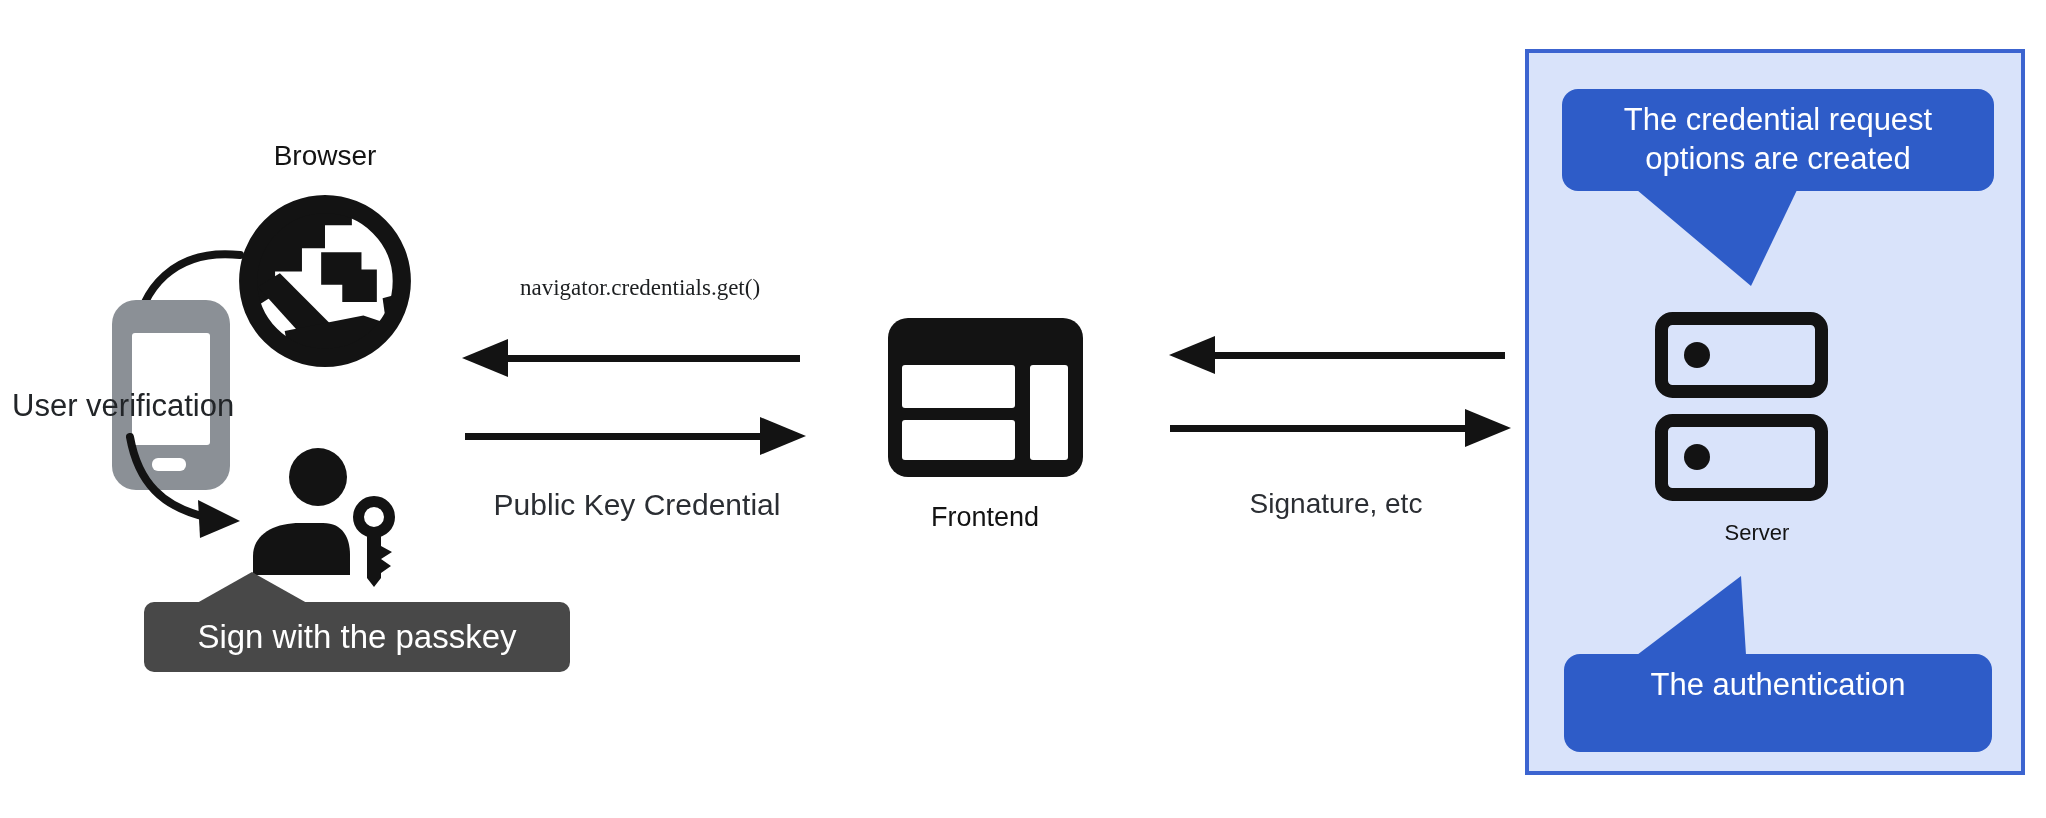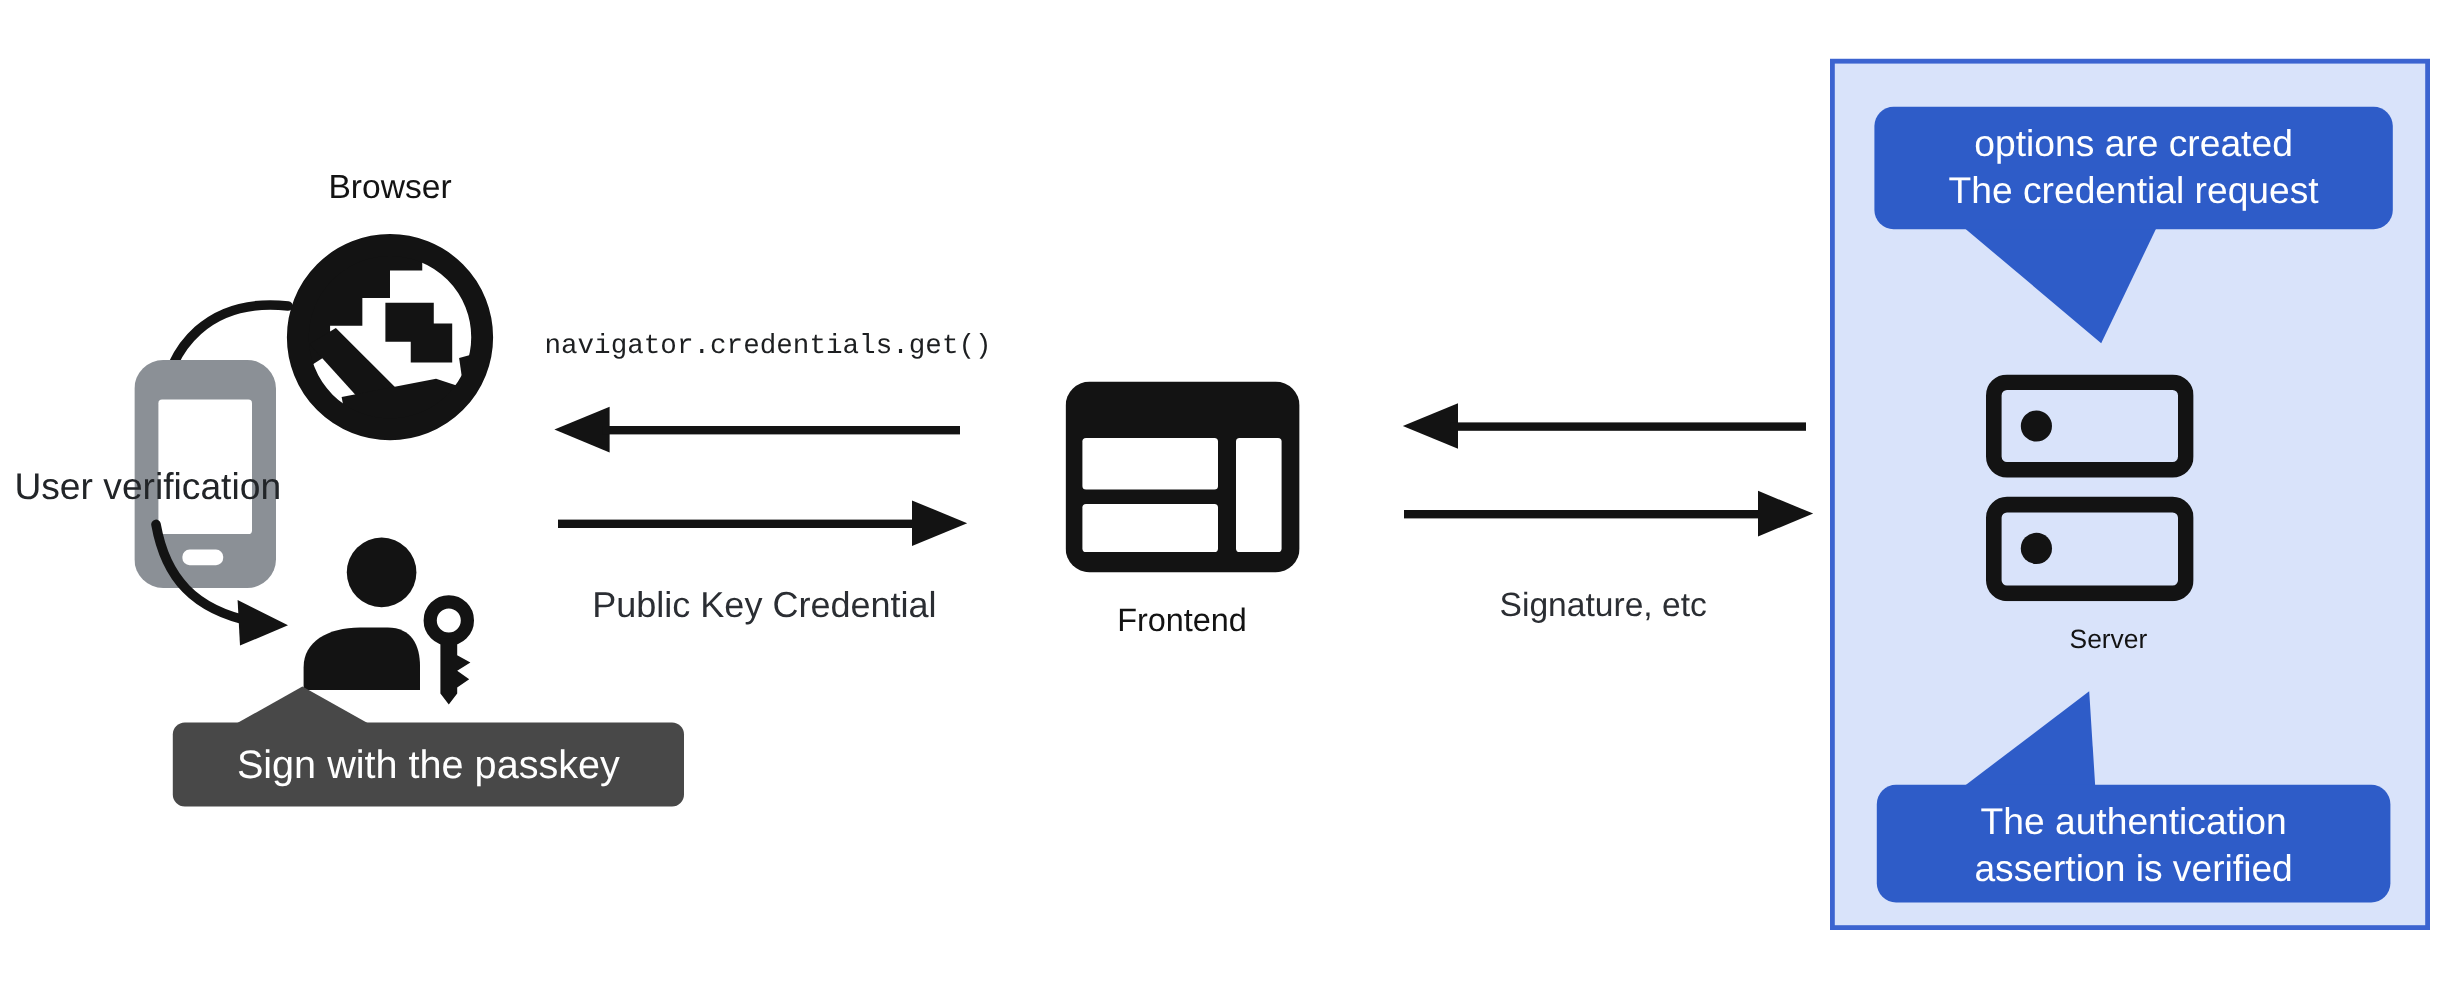--- a/index.html
+++ b/index.html
@@ -17,21 +17,21 @@
   .flow-label{color:var(--text_dark);white-space:nowrap}
 
   
   .h-line{position:absolute;height:7px;background:var(--ink)}
   .head-left{position:absolute;width:0;height:0;border-top:19px solid transparent;
              border-bottom:19px solid transparent;border-right:46px solid var(--ink)}
   .head-right{position:absolute;width:0;height:0;border-top:19px solid transparent;
               border-bottom:19px solid transparent;border-left:46px solid var(--ink)}
 
   
-  .code{font-family:Liberation Mono, monospace;font-size:23px;color:#1d1f21;white-space:nowrap}
+  .code{font-family:Liberation Serif, serif;font-size:23px;color:#1d1f21;white-space:nowrap}
 
   
   .tooltip{position:absolute;left:144px;top:602px;width:426px;height:70px;border-radius:10px;
            background:var(--tooltip_gray);color:#fff;font-size:33px;text-align:center;line-height:70px;white-space:nowrap}
   .tooltip-tip{position:absolute;left:197px;top:572px;width:0;height:0;
                border-left:55px solid transparent;border-right:55px solid transparent;
                border-bottom:31px solid var(--tooltip_gray)}
 
   
   .panel{position:absolute;left:1525px;top:49px;width:500px;height:726px;
@@ -135,34 +135,33 @@
   </div>
 
   <div class="abs ctr flow-label" style="left:1336px;top:488px;font-size:28px">Signature, etc</div>
 
   <div class="panel">
 
     <svg class="abs" style="left:100px;top:130px" width="180" height="110" viewBox="0 0 180 110" aria-hidden="true">
       <polygon class="tail" points="8,7 122,103 168,7"></polygon>
     </svg>
     <div class="bubble bubble-top">
+      <div>The credential request</div>
       <div>options are created</div>
-      <div>The credential request</div>
     </div>
 
     <svg class="abs" style="left:126px;top:259px" width="173" height="189" viewBox="0 0 173 189" aria-hidden="true">
       <rect class="ink-stroke" x="6.5" y="6.5" width="160" height="73" rx="11" stroke-width="13"></rect>
       <rect class="ink-stroke" x="6.5" y="108.5" width="160" height="74" rx="11" stroke-width="13"></rect>
       <circle class="ink-fill" cx="42" cy="43" r="13"></circle>
       <circle class="ink-fill" cx="42" cy="145" r="13"></circle>
     </svg>
     <div class="abs ctr actor-label" style="left:228px;top:467px;font-size:22px">Server</div>
 
     <svg class="abs" style="left:100px;top:515px" width="130" height="90" viewBox="0 0 130 90" aria-hidden="true">
       <polygon class="tail" points="112,8 8,87 117,87"></polygon>
     </svg>
     <div class="bubble bubble-bottom">
       <div>The authentication</div>
-      <div>assertion is verified</div>
     </div>
   </div>
 
 </div>
 
 </body></html>

